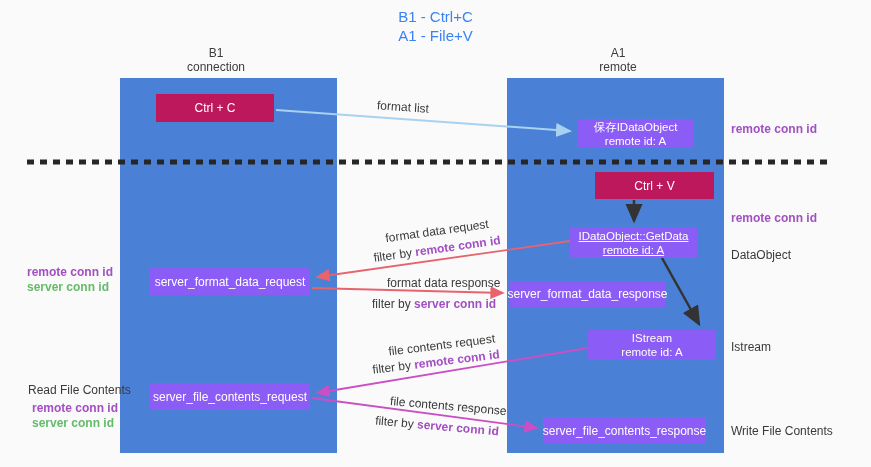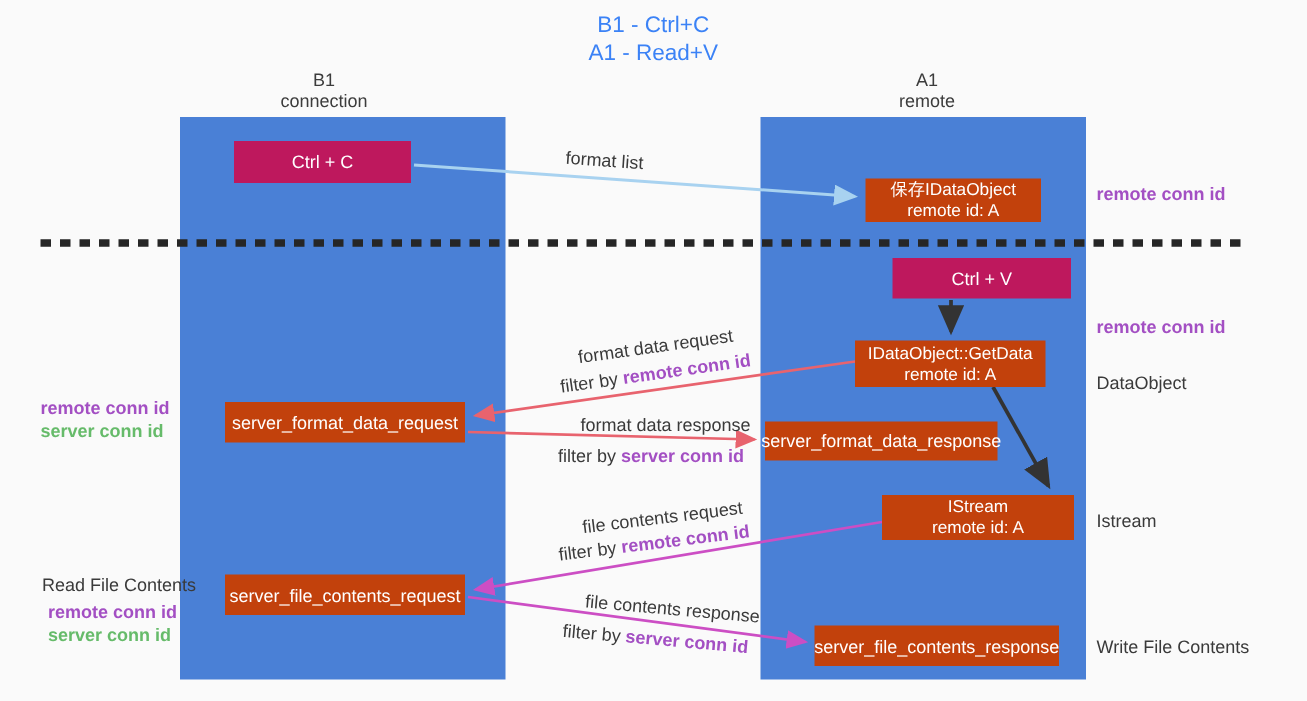--- a/index.html
+++ b/index.html
@@ -8,42 +8,42 @@
   .title{position:absolute;left:0;top:7px;width:100%;text-align:center;
          font-size:15px;line-height:19px;color:#3b82f6;}
 
   .lane{position:absolute;top:78px;width:217px;height:375px;background:#4a80d6;}
   .lane-header{position:absolute;top:46px;width:140px;text-align:center;
                font-size:12px;line-height:14px;color:#3c3c3c;}
 
   .box{position:absolute;display:flex;flex-direction:column;align-items:center;
        justify-content:center;color:#ffffff;text-align:center;}
   .box.green{background:#be185d;}
-  .box.orange{background:#c2410c;}
+  .box.orange{background:#8b5cf6;}
   .box .l1,.box .l2{font-size:11.5px;line-height:14px;}
   .box .single{font-size:12px;}
 
   .alabel{position:absolute;font-size:12px;color:#3a3a3a;white-space:nowrap;}
   .side{position:absolute;font-size:12px;color:#3a3a3a;white-space:nowrap;}
   .purple{color:#a34fc3;font-weight:bold;}
   .greentxt{color:#66bb6a;font-weight:bold;}
 
   svg.overlay{position:absolute;left:0;top:0;z-index:2;pointer-events:none;}
   .lane{z-index:1;}
   .box{z-index:3;}
   .alabel,.side{z-index:4;}
 </style>
 </head>
 <body>
 
 <div id="stage">
 
   <div class="title">
     <div>B1 - Ctrl+C</div>
-    <div>A1 - Read+V</div>
+    <div>A1 - File+V</div>
   </div>
 
   <div class="lane-header" style="left:146px;">
     <div>B1</div>
     <div>connection</div>
   </div>
   <div class="lane-header" style="left:548px;">
     <div>A1</div>
     <div>remote</div>
   </div>
@@ -98,21 +98,21 @@
 
   <div class="box orange" style="left:577px;top:119px;width:117px;height:29px;">
     <span class="l1">保存IDataObject</span>
     <span class="l2">remote id: A</span>
   </div>
 
   <div class="box green" style="left:595px;top:172px;width:119px;height:27px;">
     <span class="single">Ctrl + V</span>
   </div>
 
-  <div class="box orange" style="left:570px;top:227px;width:127px;height:31px;">
+  <div class="box orange" style="left:570px;top:227px;width:127px;height:31px;text-decoration:underline;">
     <span class="l1">IDataObject::GetData</span>
     <span class="l2">remote id: A</span>
   </div>
 
   <div class="box orange" style="left:510px;top:281px;width:155px;height:26px;">
     <span class="single">server_format_data_response</span>
   </div>
 
   <div class="box orange" style="left:588px;top:330px;width:128px;height:30px;">
     <span class="l1">IStream</span>

